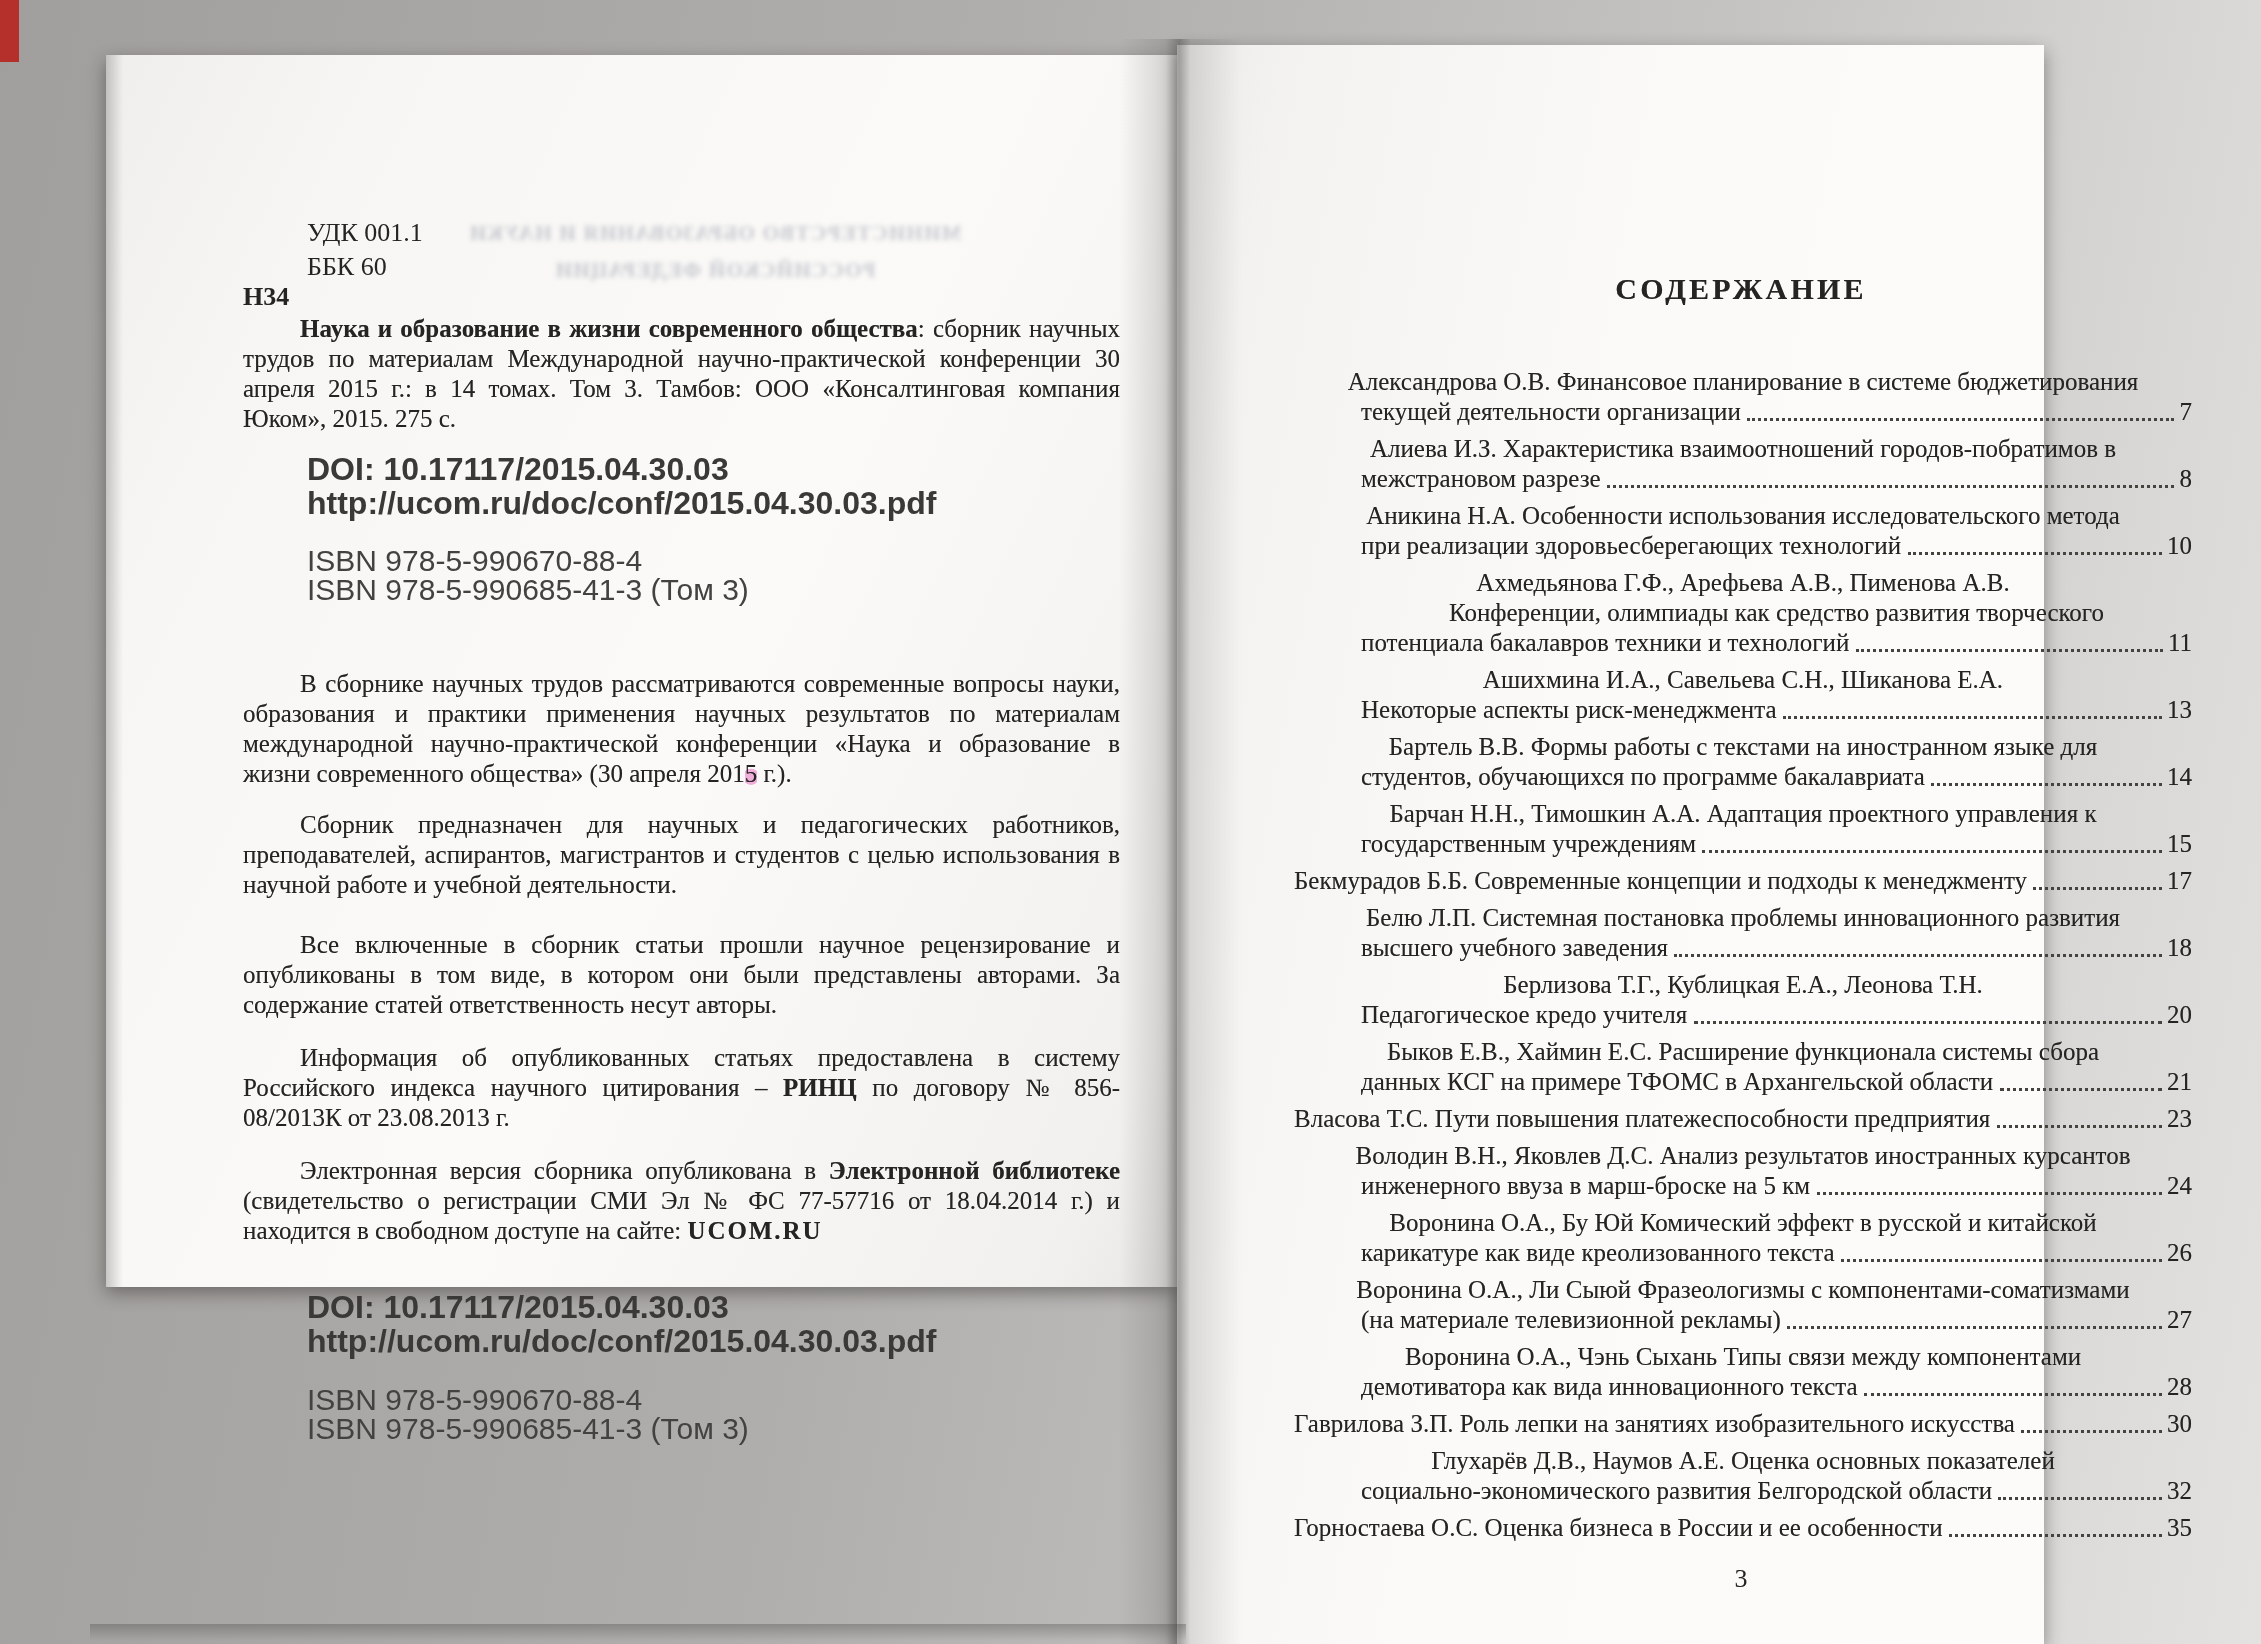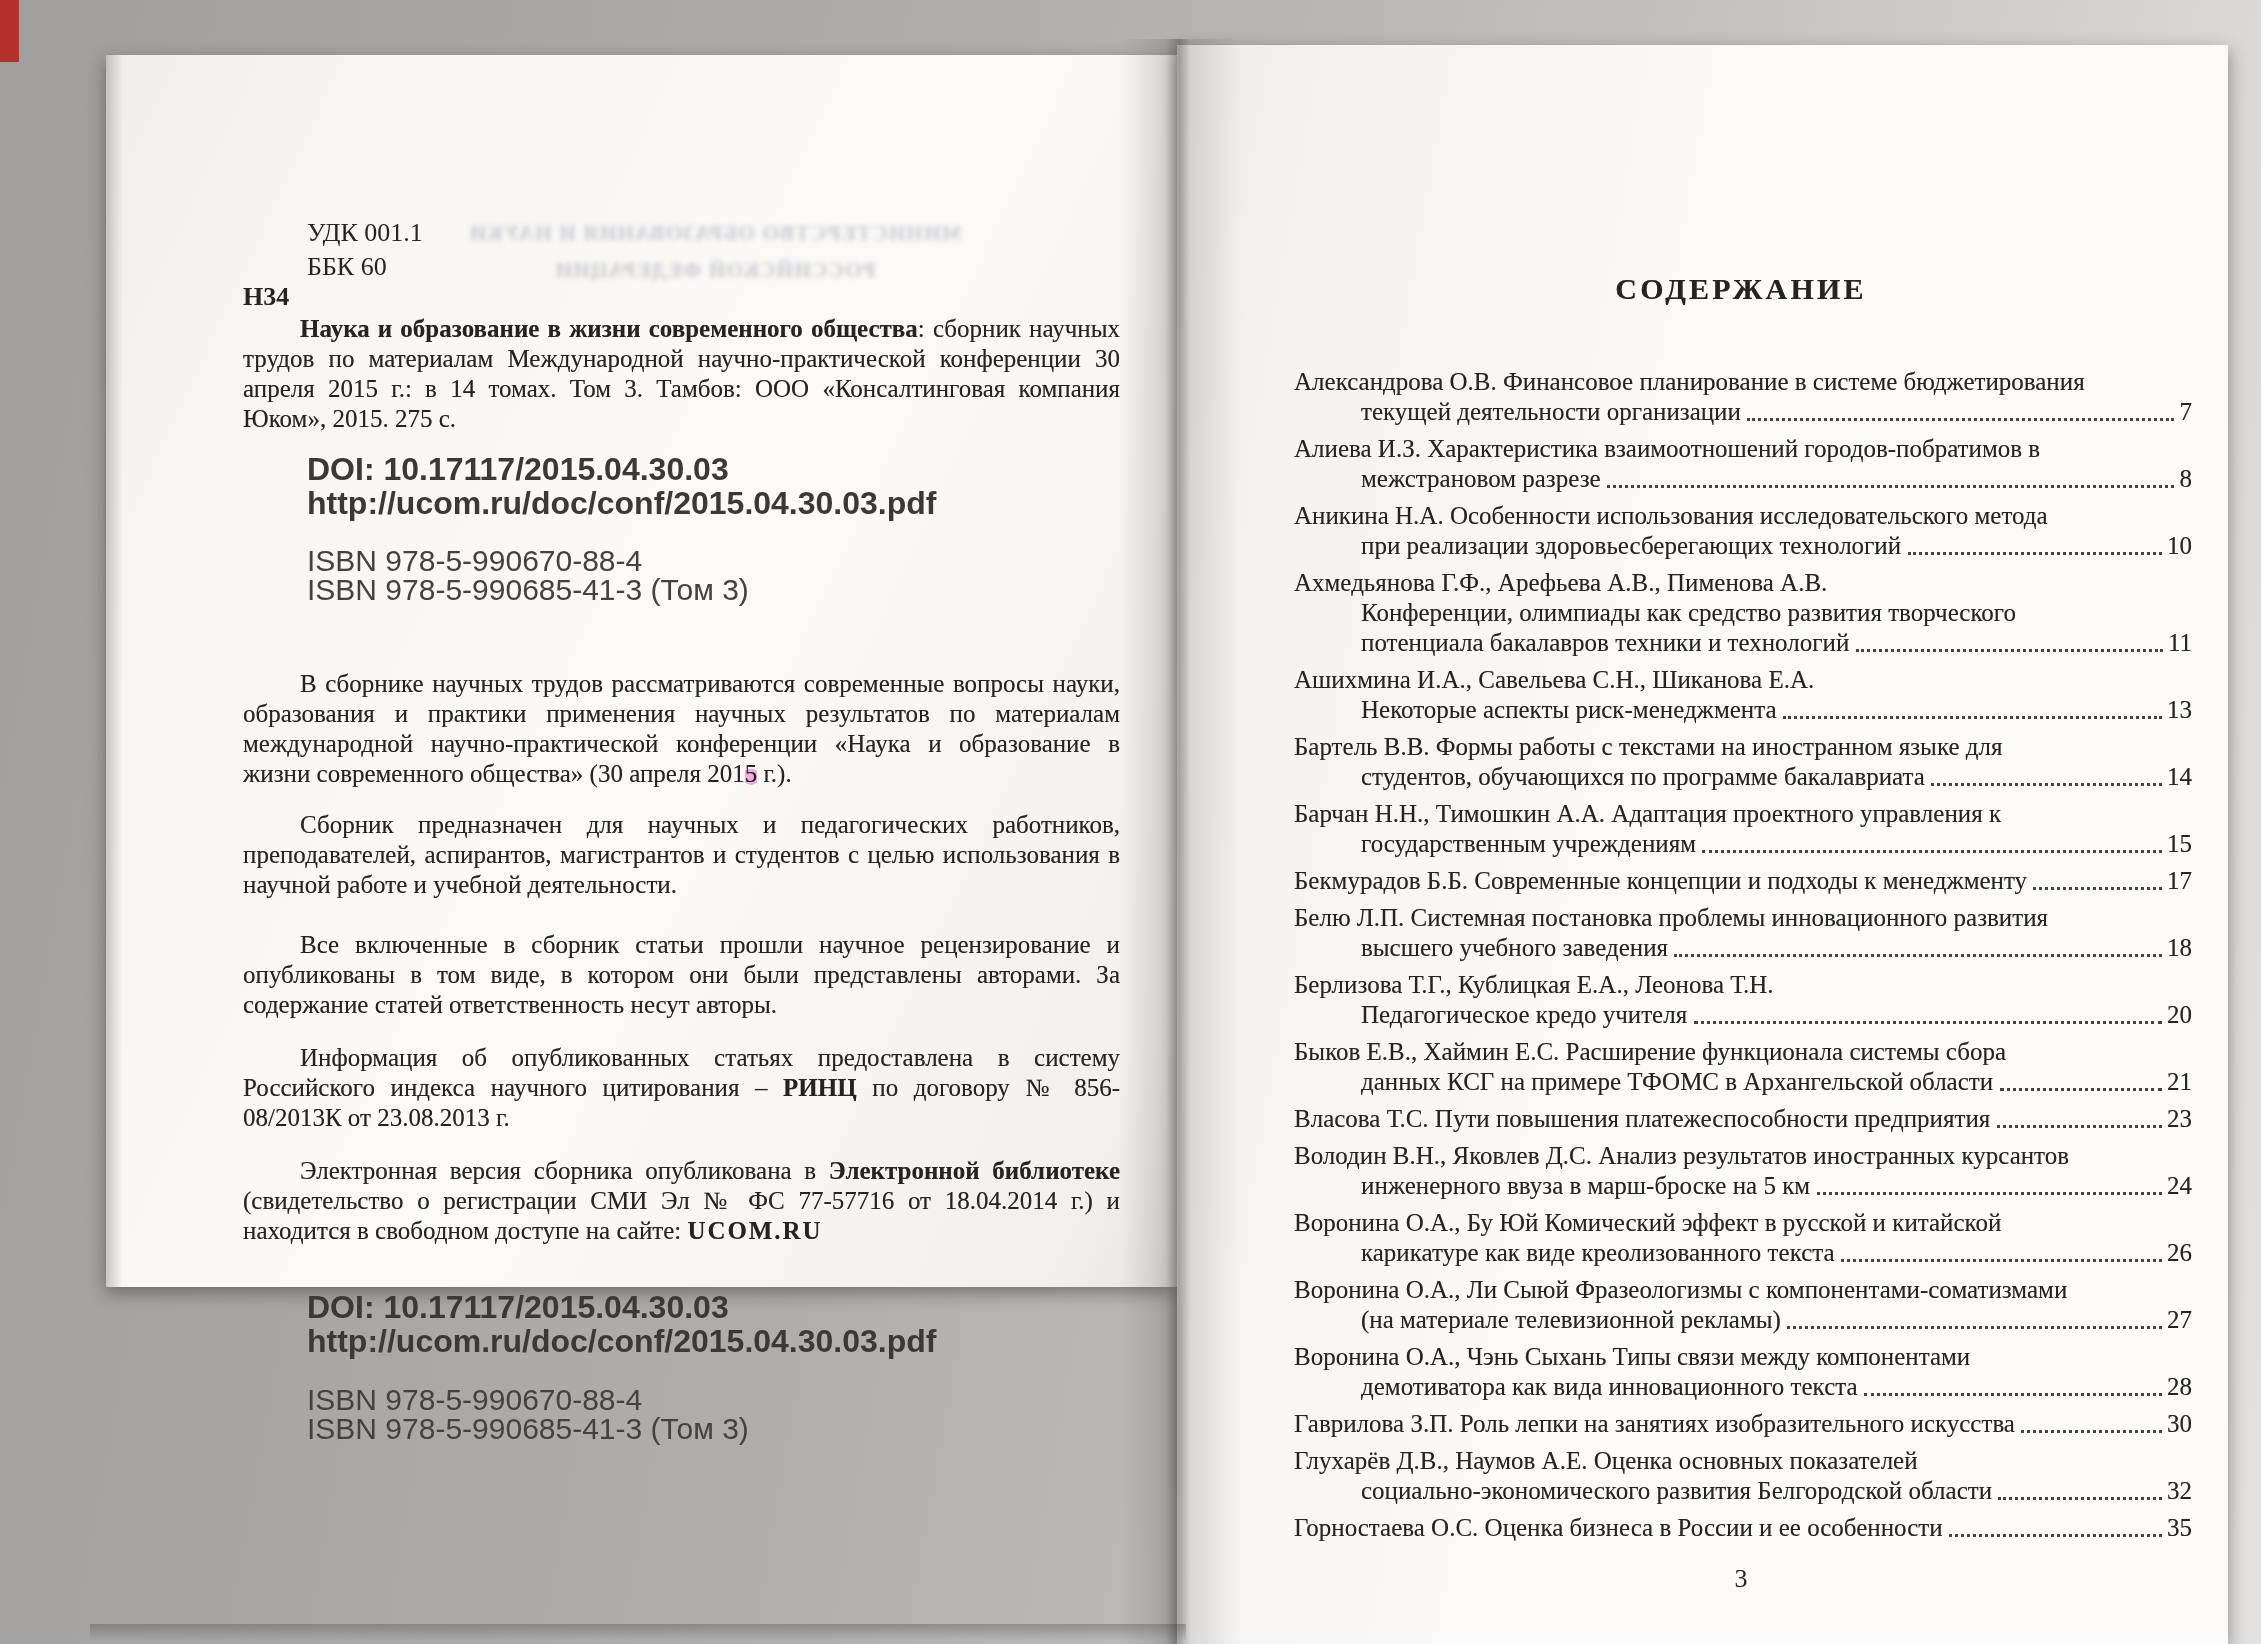--- a/index.html
+++ b/index.html
@@ -10,21 +10,21 @@
   }
   .red-mark{position:absolute;left:0;top:0;width:19.3px;height:62px;background:#b5302a;}
   .page{position:absolute;box-shadow:0 6.4px 17px rgba(30,28,26,.45);}
   .page-left{
     left:106px;top:55px;width:1071px;height:1232px;
     background:linear-gradient(115deg,#efeeec 0%,#f7f6f4 18%,#fbfaf8 55%,#f1f0ee 92%,#e7e6e4 100%);
   }
   .page-left::before{content:'';position:absolute;left:0;top:0;bottom:0;width:17px;
     background:linear-gradient(to right,rgba(120,118,116,.38),rgba(120,118,116,0));}
   .page-right{
-    left:1177px;top:45px;width:1051px;height:1600px;
+    left:1177px;top:45px;width:867px;height:1600px;
     background:linear-gradient(100deg,#eceau8 0%,#f3f2f0 10%,#fbfaf8 45%,#fcfbf9 100%);
     background:linear-gradient(100deg,#ecebe9 0%,#f3f2f0 10%,#fbfaf8 45%,#fcfbf9 100%);
   }
   .gutter-shadow{position:absolute;left:1119px;top:39px;width:123px;height:1606px;z-index:5;pointer-events:none;
     background:linear-gradient(to right,rgba(90,88,86,0) 0%,rgba(90,88,86,.22) 38%,rgba(55,53,51,.42) 49%,rgba(90,88,86,.18) 58%,rgba(120,118,116,0) 100%);}
   .blk{position:absolute;left:137px;width:877px;}
   .indent100{margin-left:64px;}
   .codes-line{font-size:26px;line-height:34px;}
   .n34{font-size:26px;font-weight:bold;line-height:32px;}
   .para{font-size:25px;line-height:30px;text-align:justify;text-indent:57px;
@@ -40,21 +40,21 @@
     transform:scaleX(-1);filter:blur(2.6px);opacity:.42;color:#7d8297;
     font-weight:bold;font-size:21px;line-height:37px;letter-spacing:1.3px;pointer-events:none;}
   .ghost2{position:absolute;left:226px;top:913px;width:580px;text-align:center;
     transform:scaleX(-1);filter:blur(3.9px);opacity:.25;color:#8a8fa2;
     font-weight:bold;font-size:19.3px;pointer-events:none;}
   .toc-title{position:absolute;left:116px;top:227px;width:896px;text-align:center;
     font-weight:bold;font-size:30px;letter-spacing:3.2px;text-shadow:0 0 0.6px rgba(45,42,40,.5);}
   .toc{position:absolute;left:117px;top:322px;width:898px;font-size:25px;line-height:30px;
     text-shadow:0 0 0.6px rgba(45,42,40,.4);}
   .toc-entry{margin-bottom:7px;}
-  .toc-line{white-space:nowrap;}
+  .toc-line{white-space:nowrap;text-align:center;}
   .toc-line.cont{padding-left:67px;}
   .toc-line.last{display:flex;align-items:flex-end;}
   .toc-line.last .txt{flex:0 1 auto;overflow:hidden;}
   .leader{flex:1 1 auto;min-width:26px;border-bottom:3.2px dotted #45423f;margin:0 5.2px 6.4px 6.4px;}
   .pagenum{flex:0 0 auto;}
   .folio{position:absolute;left:116px;top:1519px;width:896px;text-align:center;font-size:26px;}
   .bottom-shadow{position:absolute;left:90px;top:1624px;width:1096px;height:17px;
     background:linear-gradient(to bottom,rgba(70,68,66,.35),rgba(70,68,66,0));z-index:4;}
 </style>
 </head>

